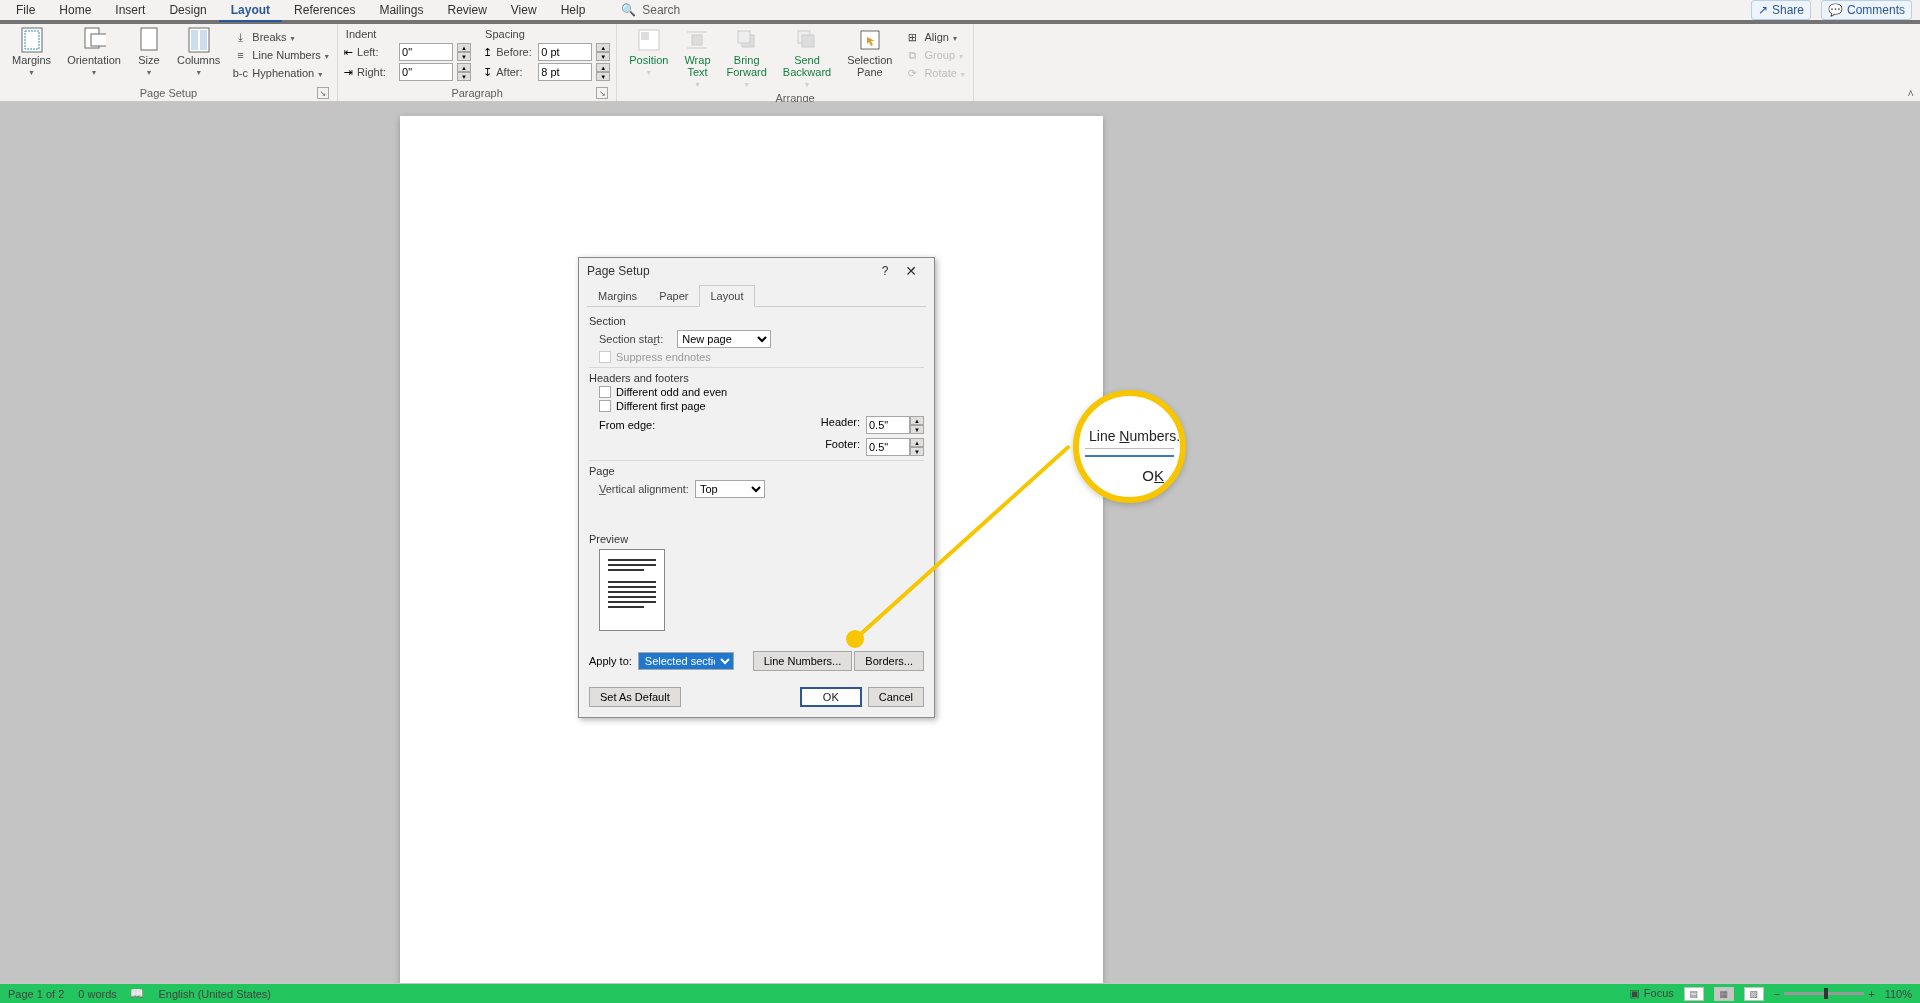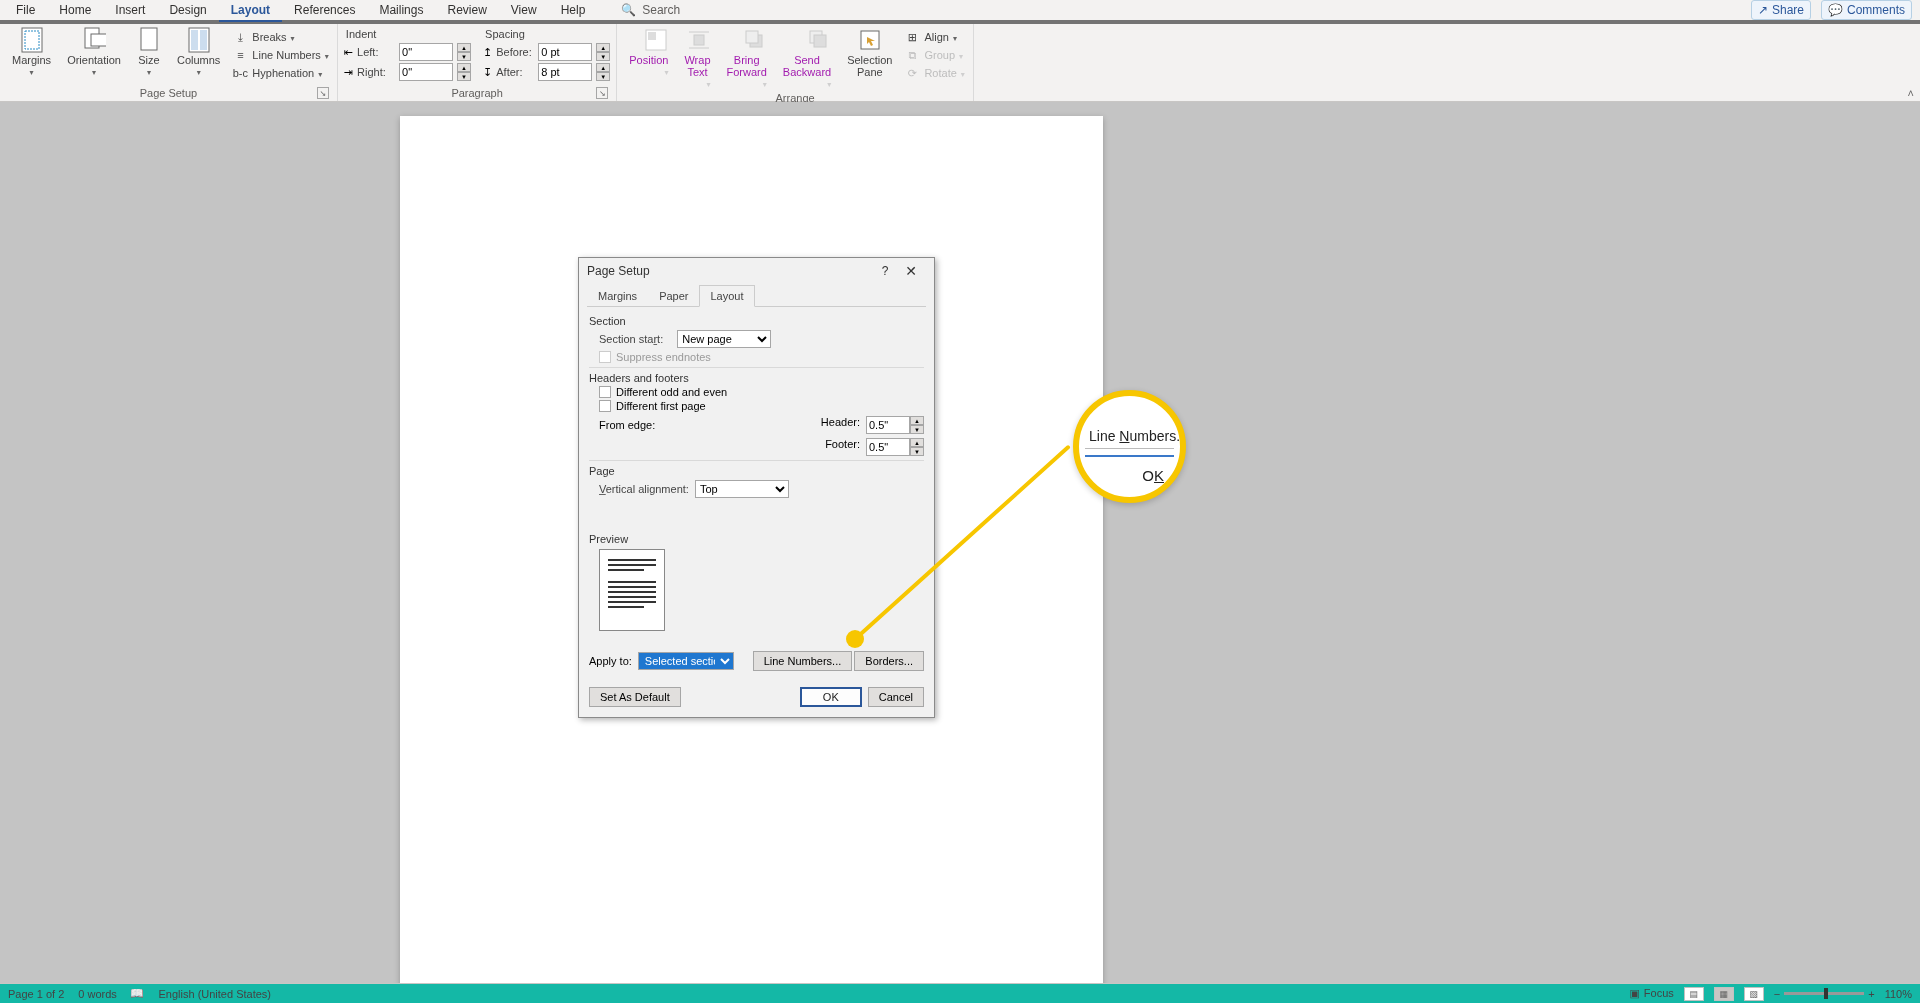--- a/index.html
+++ b/index.html
@@ -13,21 +13,21 @@
   .menu-tab.search { display: flex; align-items: center; gap: 6px; margin-left: 12px; color: #605e5c; }
   .menu-right { position: absolute; right: 8px; display: flex; gap: 10px; align-items: center; }
   .menu-right-btn { display: flex; align-items: center; gap: 4px; color: #2b579a; padding: 2px 6px; cursor: pointer; border:1px solid #b6d0e4; background:#eef4fb; border-radius:3px; font-size:12px; }
   
   .ribbon { display: flex; background: #f3f2f1; border-bottom: 1px solid #c8c6c4; height: 78px; position: relative; }
   .ribbon-group { display: flex; flex-direction: column; border-right: 1px solid #dadada; padding: 2px 6px 0 6px; }
   .ribbon-group-content { display: flex; flex: 1; align-items: flex-start; gap: 4px; }
   .ribbon-group-label { text-align: center; font-size: 11px; color: #605e5c; padding: 1px 0 2px 0; position: relative; }
   .dlg-launch { position: absolute; right: 2px; bottom: 2px; width: 12px; height: 12px; border: 1px solid #a6a6a6; font-size: 8px; display:flex;align-items:center;justify-content:center; color:#666; cursor: pointer; }
   .big-btn { display: flex; flex-direction: column; align-items: center; justify-content: flex-start; gap: 2px; padding: 2px 6px; cursor: pointer; color: #444; text-align:center; }
-  .big-btn.disabled { color: #a21caf; align-items: flex-end; }
+  .big-btn.disabled { color: #15803d; }
   .big-btn .icon { width: 24px; height: 24px; display:flex;align-items:center;justify-content:center;}
   .big-btn .lbl { font-size: 11px; line-height: 12px; white-space: pre-line; }
   .big-btn .drop::after { content: "▾"; font-size: 8px; display:block; color:#666; }
   .big-btn.disabled .drop::after { color:#cfcfcf; }
   .small-btn-row { display: flex; align-items: center; gap: 4px; padding: 1px 2px; cursor: pointer; font-size: 11px; color:#444; }
   .small-btn-row.disabled{ color:#bdbdbd; }
   .small-btn-row .mini-icon { width: 16px; height: 16px; display:inline-flex;align-items:center;justify-content:center;}
   .small-btn-row .cv::after{content:"▾";font-size:8px;color:#666;}
   .small-btn-row.disabled .cv::after{color:#cfcfcf;}
   .col-stack { display: flex; flex-direction: column; gap: 0px; padding-top: 2px; }
@@ -78,21 +78,21 @@
   .dlg-footer { display:flex; justify-content:space-between; padding: 6px 10px 10px 10px;}
   
   .callout-ring { position: absolute; left: 1073px; top: 288px; width: 113px; height: 113px; border-radius: 50%; border: 6px solid #f7c600; background: #fff; overflow: hidden; display:flex; flex-direction:column; box-shadow: 0 2px 6px rgba(0,0,0,0.2);}
   .callout-inner { flex:1; display:flex; flex-direction:column; justify-content:center; align-items:stretch; padding: 22px 6px 8px 6px; }
   .callout-btn-big { font-size: 14px; color:#222; padding: 4px 4px; border-bottom: 1px solid #bbb; white-space:nowrap;}
   .callout-ok { font-size: 15px; color:#222; text-align:right; padding: 10px 10px 0 0; border-top: 2px solid #3a78c9; margin-top:6px;}
   .callout-u { text-decoration: underline; }
   .callout-line { position: absolute; background: #f7c600; height: 4px; transform-origin: left center; z-index: 5; border-radius:2px;}
   .callout-dot { position: absolute; width: 18px; height: 18px; border-radius: 50%; background: #f7c600; z-index: 6;}
   
-  .status-bar { height: 20px; background: #14b8a6; border-top: 1px solid #c8c6c4; display:flex; align-items:center; font-size:11px; color:#444; padding:0 8px; position: relative; }
+  .status-bar { height: 20px; background: #22c55e; border-top: 1px solid #c8c6c4; display:flex; align-items:center; font-size:11px; color:#444; padding:0 8px; position: relative; }
   .status-left { display:flex; gap:14px; align-items:center;}
   .status-left .item{display:flex;align-items:center;gap:4px;}
   .status-right { position:absolute; right:8px; display:flex; align-items:center; gap:10px;}
   .status-right .modebtn { width:20px; height:14px; border:1px solid #c1c1c1; background:#fff; cursor:pointer; display:flex;align-items:center;justify-content:center;font-size:9px;color:#666;}
   .status-right .modebtn.active{background:#c8c6c4;}
   .zoom-slider{ display:flex; align-items:center; gap:4px;}
   .zoom-slider .track{width:80px;height:3px;background:#999;position:relative;}
   .zoom-slider .thumb{position:absolute;left:50%;top:-4px;width:4px;height:11px;background:#333;}
 </style>
 </head>
@@ -374,21 +374,21 @@
                 <button>▼</button>
               </span>
             </span>
         </div>
       </div>
       <div class="hr-line"></div>
 
       <div class="section-label">Page</div>
       <div class="dlg-row">
         <label><span class="underline">V</span>ertical alignment:</label>
-        <select class="dlg-select" style="width:94px;"><option>Top</option></select>
+        <select class="dlg-select" style="width:70px;"><option>Top</option></select>
       </div>
 
       <div style="height:30px;"></div>
       <div class="section-label">Preview</div>
       <div class="preview-box">
         <div class="preview-line"></div>
           <div class="preview-line"></div>
           <div class="preview-line short"></div>
         <div style="height:4px;"></div>
         <div class="preview-line"></div>

